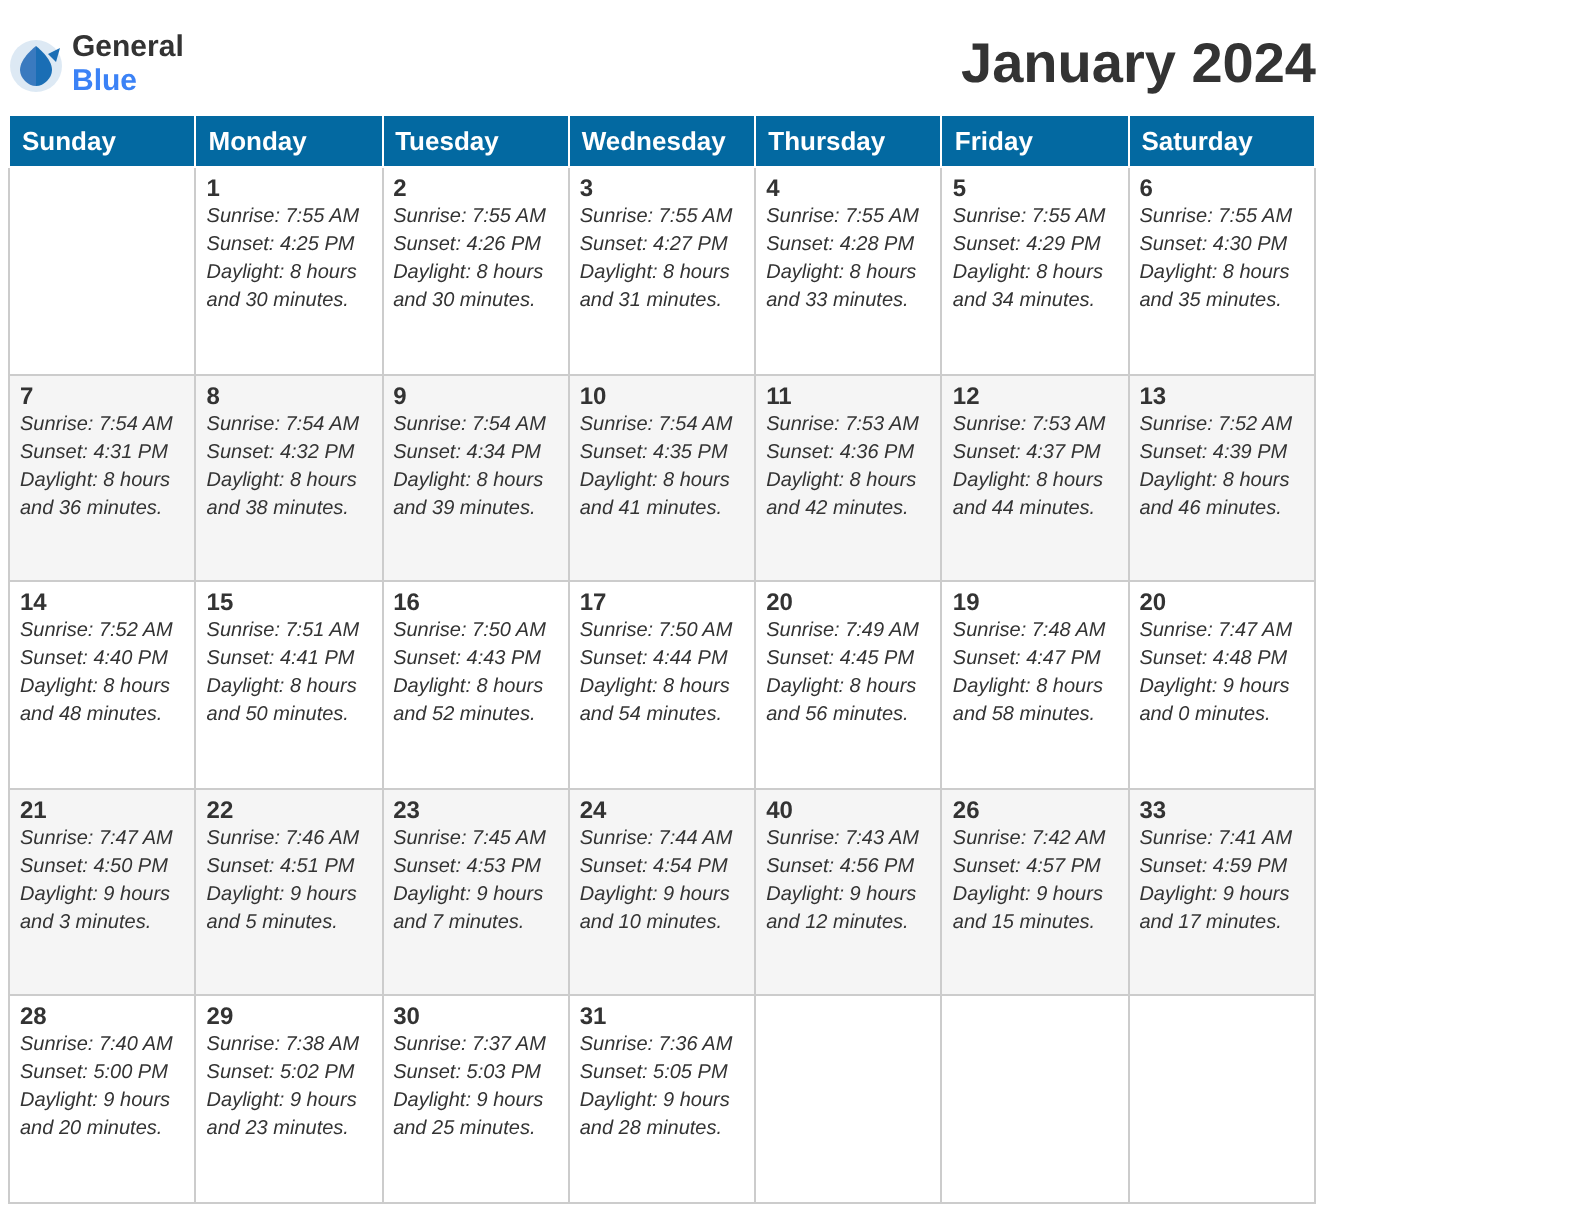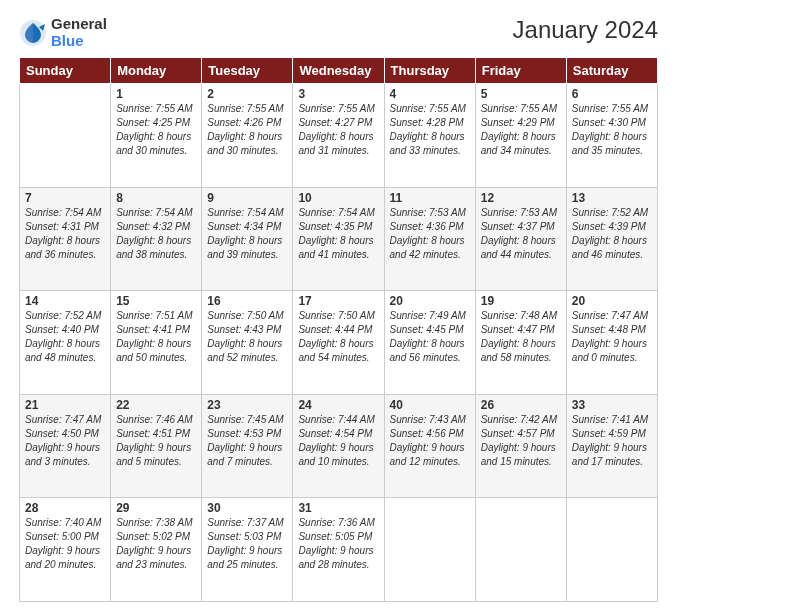--- a/index.html
+++ b/index.html
@@ -6,21 +6,21 @@
     body {
       font-family: Arial, sans-serif;
       background: #fff;
       width: 792px;
       height: 612px;
       overflow: hidden;
     }
     .page {
       width: 676px;
       height: 612px;
-      padding: 16px 18px 10px 19px;
+      padding: 16px 18px 10px 4px;
       display: flex;
       flex-direction: column;
     }
     .header {
       display: flex;
       justify-content: space-between;
       align-items: flex-start;
       margin-bottom: 8px;
     }
     .logo {
@@ -44,36 +44,36 @@
     }
     .logo-icon {
       width: 28px;
       height: 28px;
       margin-right: 4px;
     }
     .title-section {
       text-align: right;
     }
     .main-title {
-      font-size: 24px;
-      font-weight: normal;
+      font-size: 28px;
+      font-weight: bold;
       color: #333;
     }
     .subtitle {
       font-size: 14px;
       color: #555;
     }
     .calendar {
       flex: 1;
       border-collapse: collapse;
       width: 100%;
       table-layout: fixed;
     }
     .calendar th {
-      background-color: #7f1d1d;
+      background-color: #0369a1;
       color: #fff;
       text-align: left;
       padding: 5px 6px;
       font-size: 13px;
       font-weight: bold;
       border: 1px solid #fff;
     }
     .calendar td {
       vertical-align: top;
       border: 1px solid #ccc;

